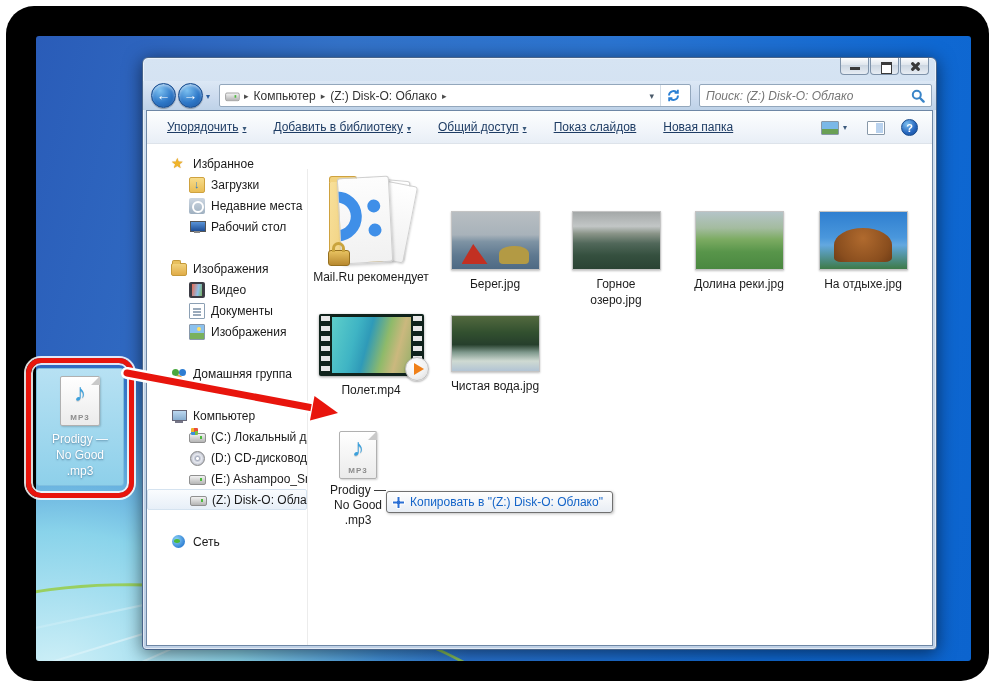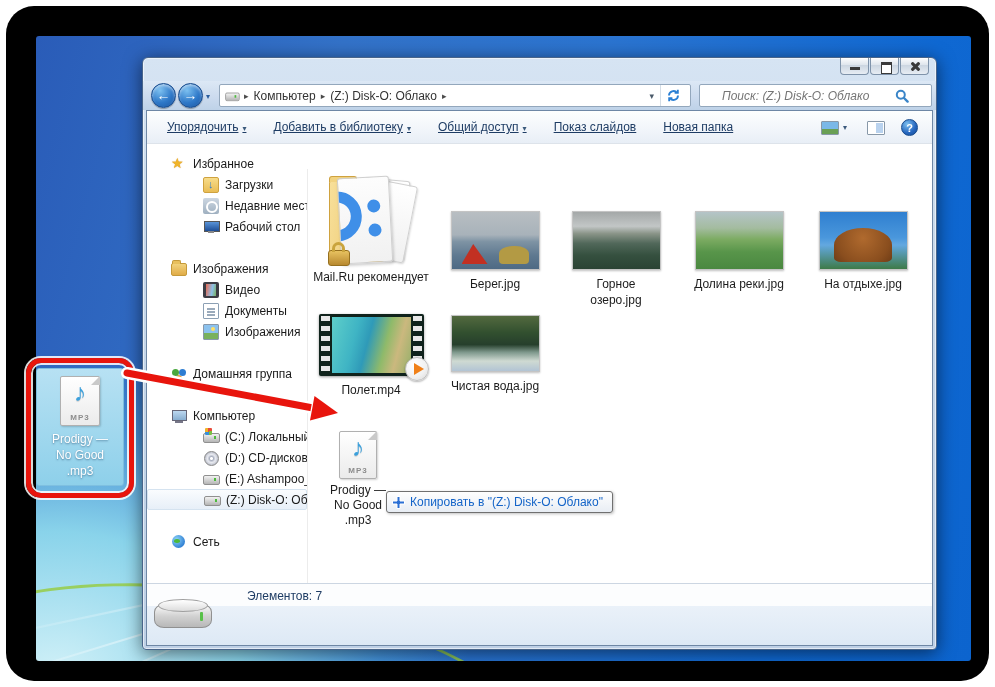--- a/index.html
+++ b/index.html
@@ -56,42 +56,42 @@
   .nav-back { left:8px; } .nav-fwd { left:35px; }
   .nav-hist { position:absolute; left:63px; top:11px; font-size:8px; color:#2a5d9e; cursor:pointer; }
   .addr { position:absolute; left:76px; top:3px; width:472px; height:23px; background:#fff; border:1px solid #93a7bc; border-radius:2px;
     display:flex; align-items:center; padding:0 4px; font-size:12px; color:#333; }
   .addr .crumb { padding:0 3px; cursor:pointer; white-space:nowrap; }
   .crumb-sep { font-size:9px; color:#4a4a4a; padding:0 2px; cursor:pointer; }
   .addr .spacer { flex:1; }
   .addr-caret { font-size:9px; color:#4a5a6a; padding:0 6px; cursor:pointer; }
   .refresh { width:26px; height:21px; border-left:1px solid #d4dde6; display:flex; align-items:center; justify-content:center; cursor:pointer; }
   .searchbox { position:absolute; left:556px; top:3px; width:233px; height:23px; background:#fff; border:1px solid #93a7bc; border-radius:2px;
-    display:flex; align-items:center; padding:0 22px; }
+    display:flex; align-items:center; padding:0 6px; }
   .searchbox input { flex:1; border:none; outline:none; font-style:italic; font-size:12px; color:#808890; font-family:"Liberation Sans",sans-serif; background:transparent; min-width:0; }
 
   
   .client { position:absolute; left:3px; right:3px; top:52px; bottom:3px; border:1px solid #6e87a5; background:#fff; display:flex; flex-direction:column; overflow:hidden; }
   .cmdbar { height:33px; flex:none; display:flex; align-items:center; padding-left:20px; gap:27px;
     background:linear-gradient(#fdfefe,#f1f5fa 60%,#e8eef6); border-bottom:1px solid #dde3ea; position:relative; }
   .cmditem { font-size:12px; color:#1e3c64; cursor:pointer; white-space:nowrap;text-decoration:underline; }
   .cmditem .dd { font-size:8px; color:#3c5a7c; margin-left:4px; }
   .cmd-icons { position:absolute; right:14px; top:0; height:33px; display:flex; align-items:center; gap:16px; }
   .tb-views { width:30px; display:flex; align-items:center; gap:4px; cursor:pointer; }
   .tb-views .vthumb { width:18px; height:14px; border:1px solid #8898a8; background:linear-gradient(#7ab8e8 55%,#6aa055 55%); border-radius:1px; }
   .tb-views .dd { font-size:8px; color:#3c5a7c; }
   .tb-pane { width:18px; height:14px; border:1px solid #8898a8; background:#fff; position:relative; border-radius:1px; cursor:pointer; }
   .tb-pane::after { content:""; position:absolute; right:1px; top:1px; bottom:1px; width:7px; background:#b9d2ee; }
   .tb-help { width:17px; height:17px; border-radius:50%; background:radial-gradient(circle at 35% 28%,#7cc0f0,#2565be 60%,#1a4f96); border:1px solid #164a8c;
     color:#fff; font-size:11px; font-weight:bold; text-align:center; line-height:16px; cursor:pointer; }
 
   .mainarea { flex:1; display:flex; min-height:0; }
   .sidebar { width:160px; flex:none; background:#fff; padding-top:9px; overflow:hidden; }
   .srow { display:flex; align-items:center; height:21px; padding-left:24px; font-size:12px; color:#1a1a1a; cursor:pointer; white-space:nowrap; }
-  .srow.lvl1 { padding-left:56px; }
+  .srow.lvl1 { padding-left:42px; }
   .sgap { height:21px; }
   .srow.sel { background:linear-gradient(#fafcfe,#e7eff8); border:1px solid #d5e3f0; border-radius:2px; height:21px; }
 
   
   .si { width:16px; height:16px; display:inline-block; position:relative; margin-right:6px; flex:none; }
   .ic-star::before { content:"★"; position:absolute; left:0; top:-1px; font-size:14px; color:#f0b429; text-shadow:0 0 1px #c07d10; }
   .ic-downloads { background:linear-gradient(#f7dc8a,#e9bd55); border:1px solid #cfa23f; border-radius:2px; }
   .ic-downloads::after { content:"↓"; position:absolute; left:4px; top:0; font-size:11px; font-weight:bold; color:#2d7dd2; }
   .ic-recent { background:linear-gradient(#cdd7e2,#9fb0c0); border-radius:2px; }
   .ic-recent::after { content:""; position:absolute; left:3px; top:3px; width:8px; height:8px; border:2px solid #fff; border-radius:50%; }
@@ -394,24 +394,15 @@
           </div>
           <div class="dragtip">
             <svg width="13" height="13" viewBox="0 0 13 13">
               <path d="M5 0.5h3v4.5h4.5v3H8v4.5H5V8H0.5V5H5z" fill="#2a6fd4" stroke="#ffffff" stroke-width="1"></path>
             </svg>
             <span>Копировать в "(Z:) Disk-O: Облако"</span>
           </div>
         </div>
       </div>
 
-      <div class="statusbar">
-        <div class="status-top">
-          <span>Элементов: 7</span>
-        </div>
-        <div class="status-bottom"></div>
-        <div class="big-drive">
-            <span class="led"></span>
-          </div>
-      </div>
     </div>
   </div>
 </div>
 
 </body></html>

